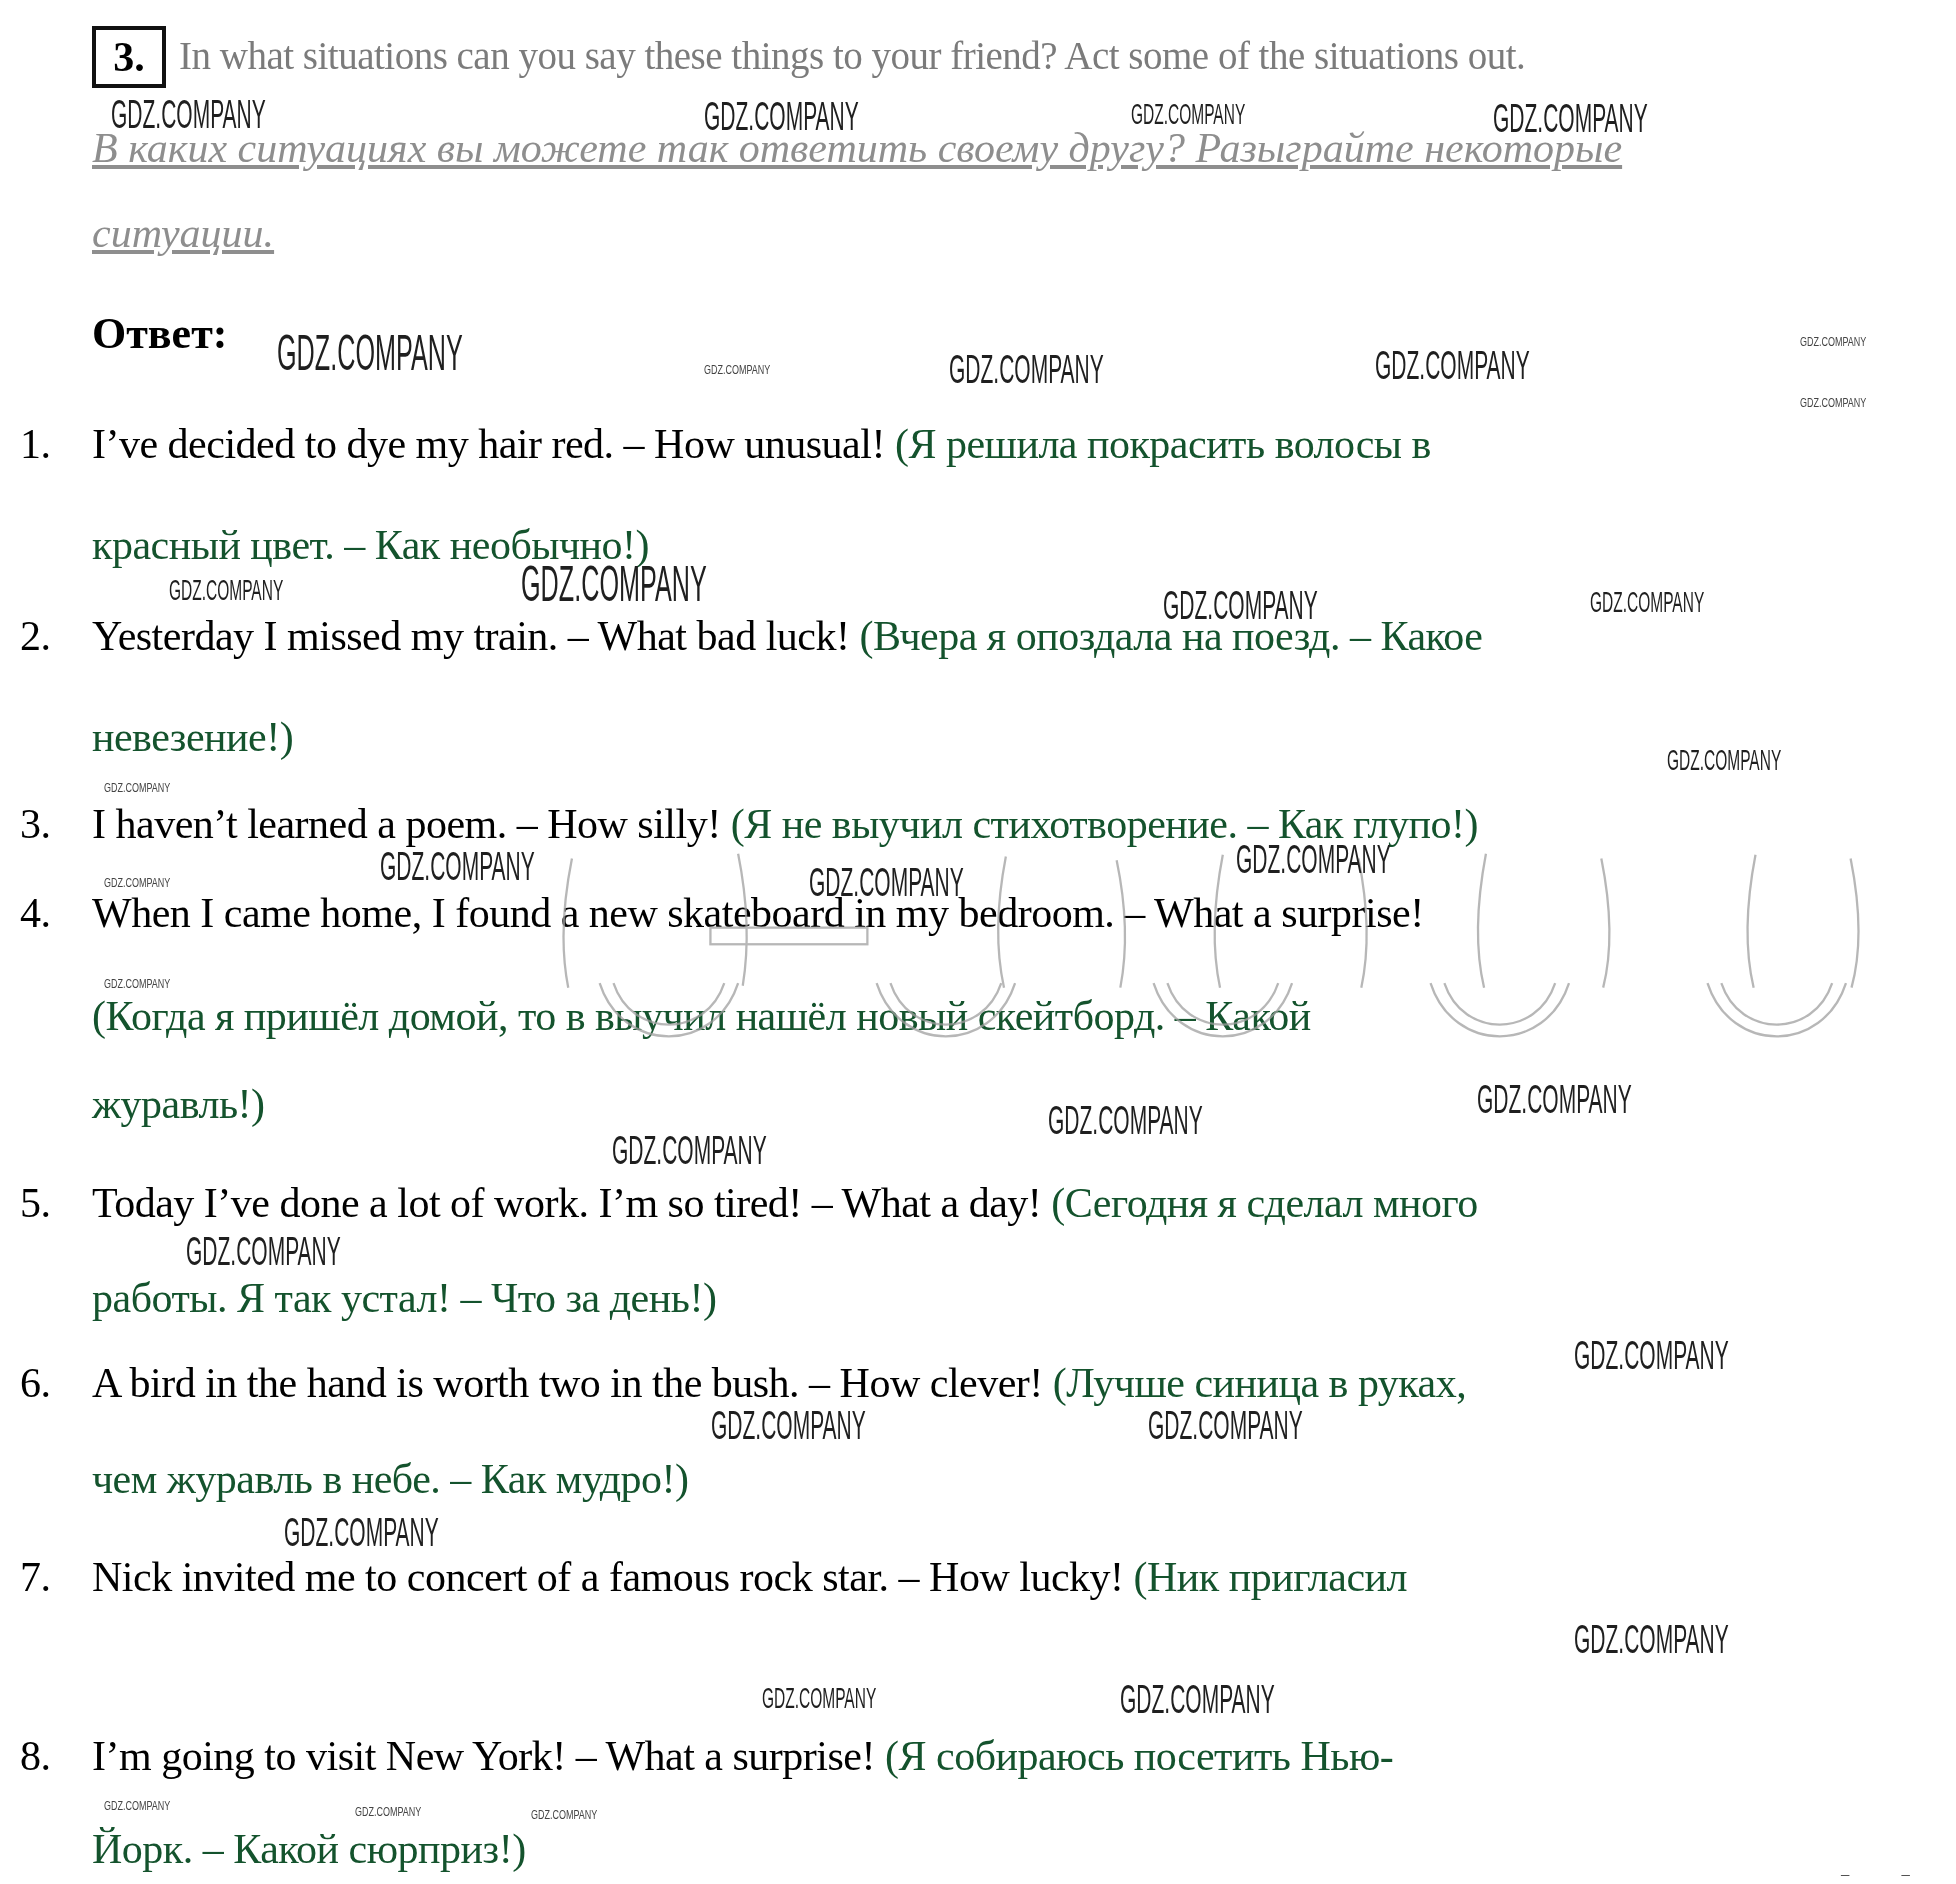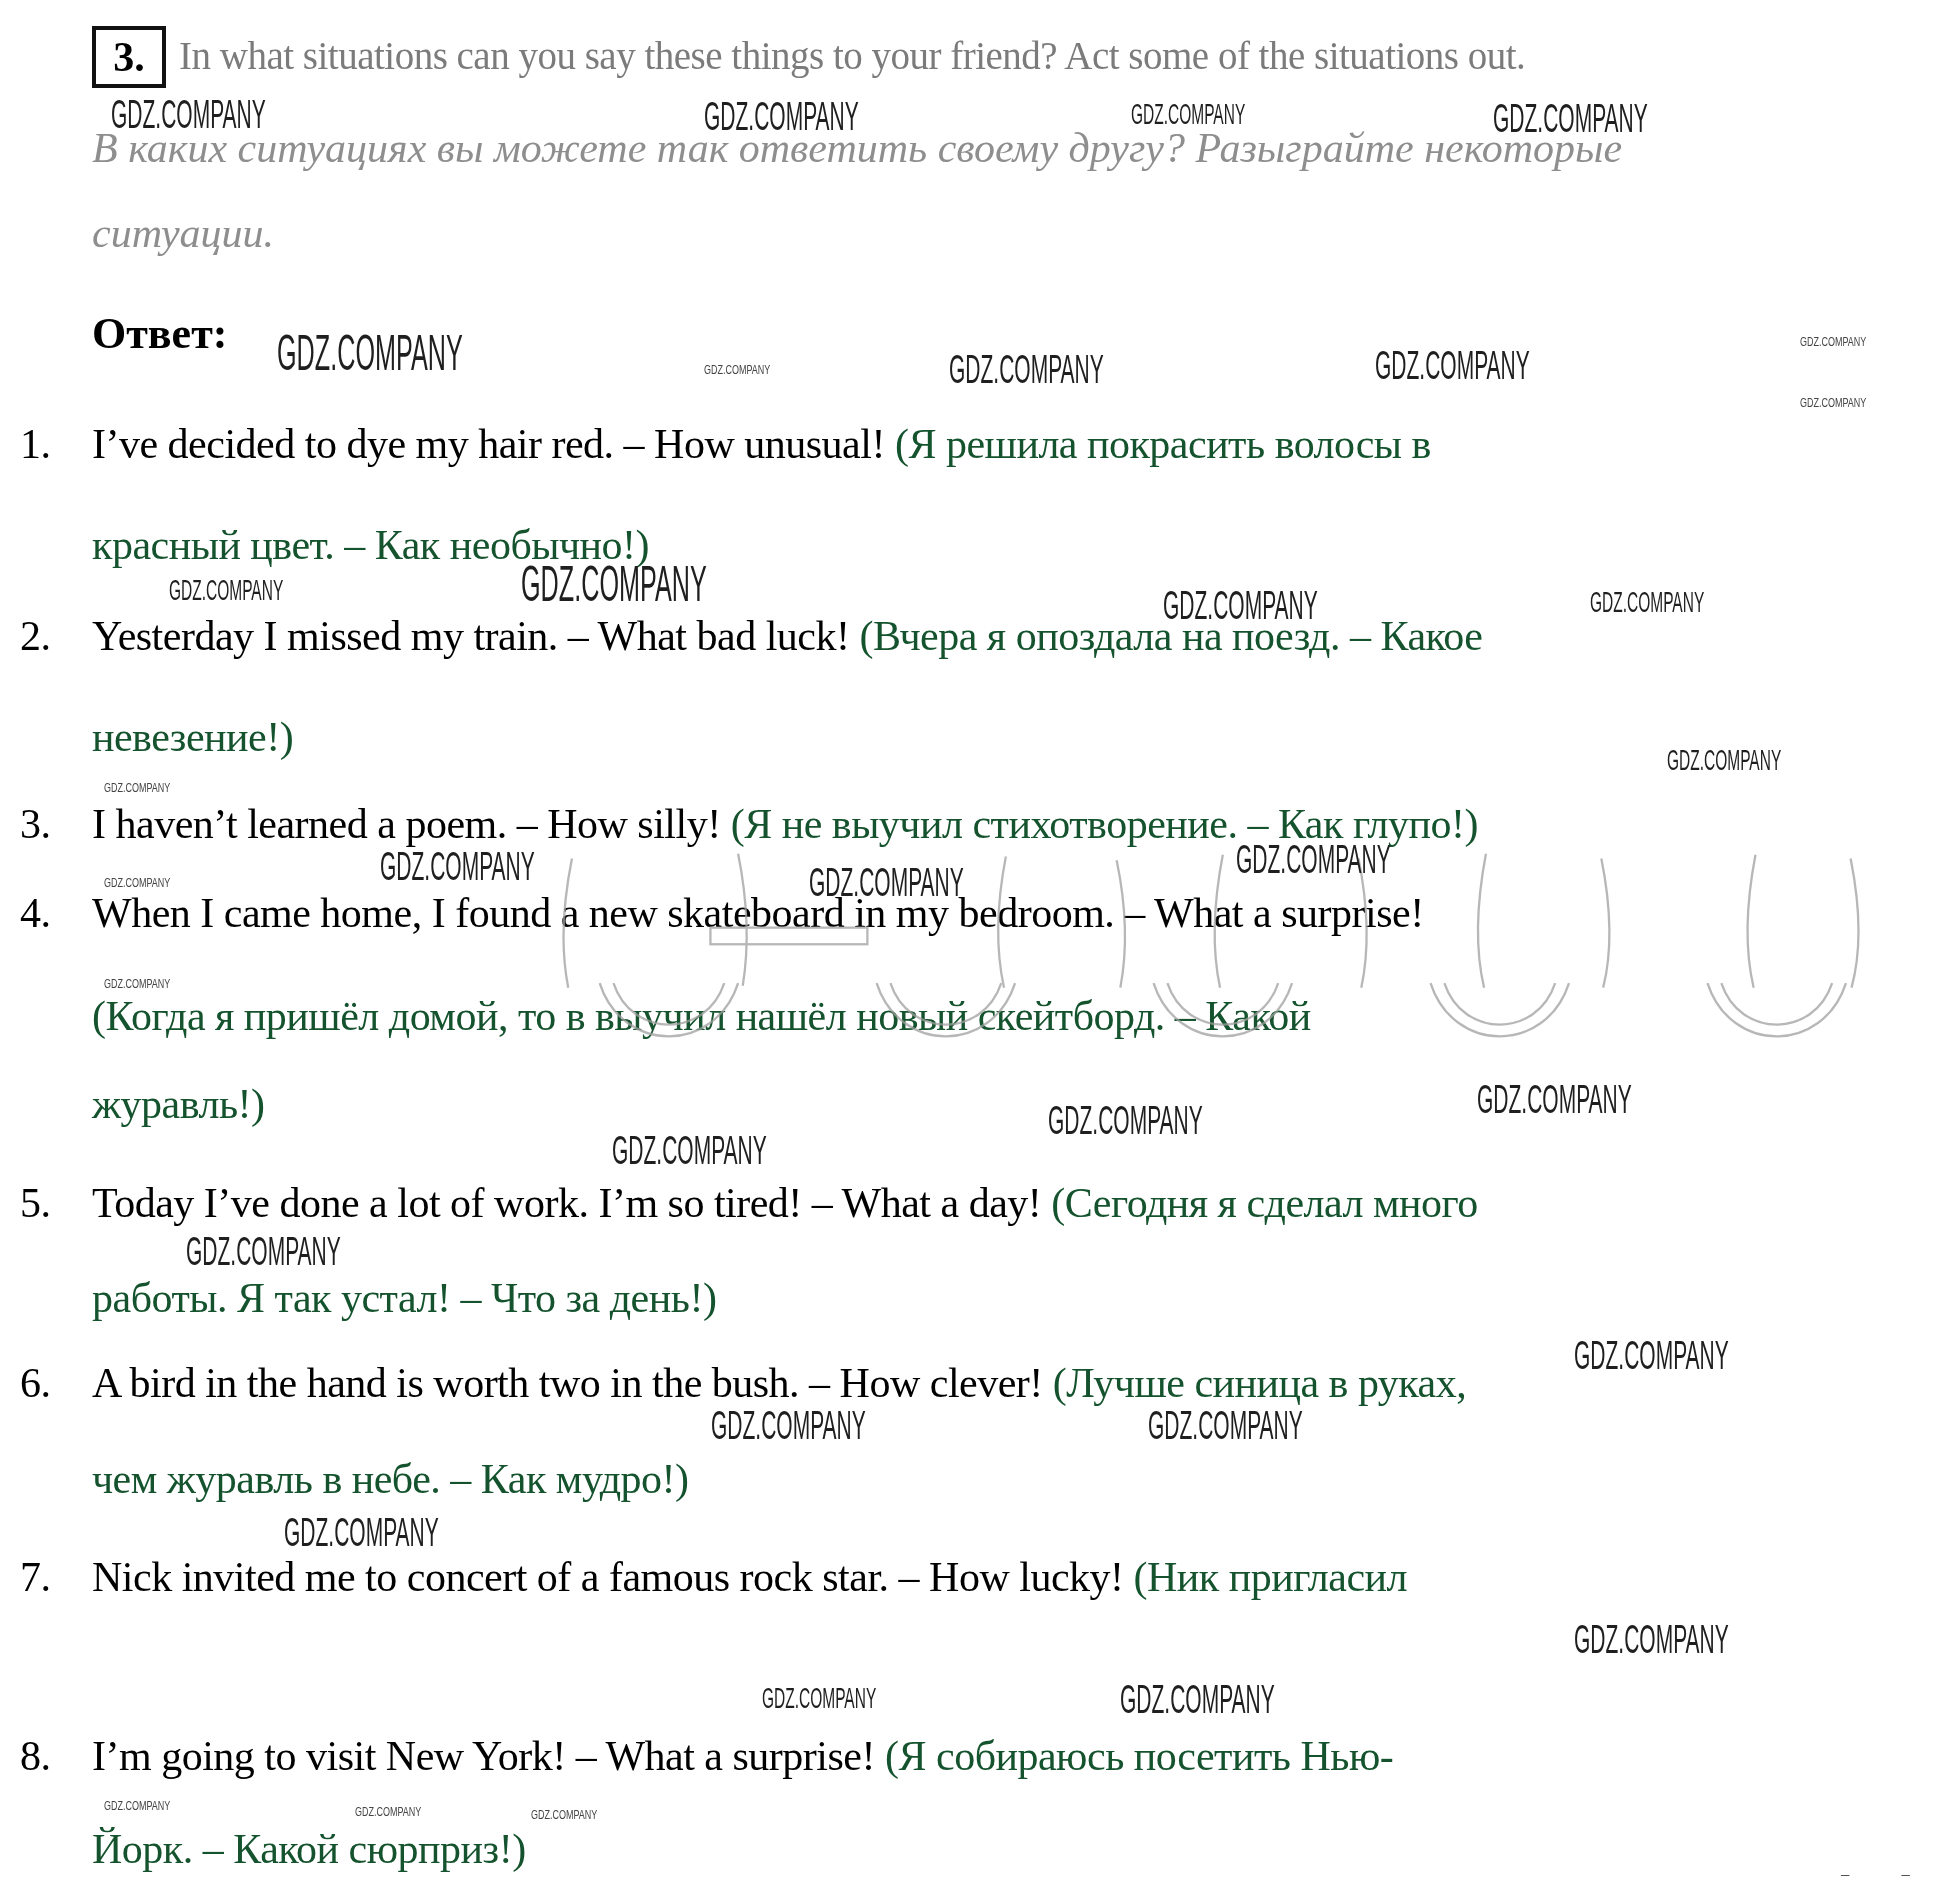--- a/index.html
+++ b/index.html
@@ -17,20 +17,21 @@
     border:4.6px solid #111;display:flex;align-items:center;justify-content:center;
     font-weight:bold;font-size:42px;color:#000;background:#fff;
   }
   .task-text{
     position:absolute;left:179px;top:33px;font-size:39px;color:#7b7b7b;
     white-space:nowrap;letter-spacing:-0.5px;
   }
   .task-ru{
     position:absolute;left:92px;font-size:42px;color:#8e8e8e;font-style:italic;
     white-space:nowrap;
+    text-decoration:underline;
   }
   .answer-label{
     position:absolute;left:92px;top:308px;font-size:44px;font-weight:bold;color:#000;
   }
   
   .line{
     position:absolute;left:92px;font-size:42px;line-height:1.15;
     white-space:nowrap;letter-spacing:-0.5px;color:#000;
   }
   .num{position:absolute;left:-72px;color:#000;}

